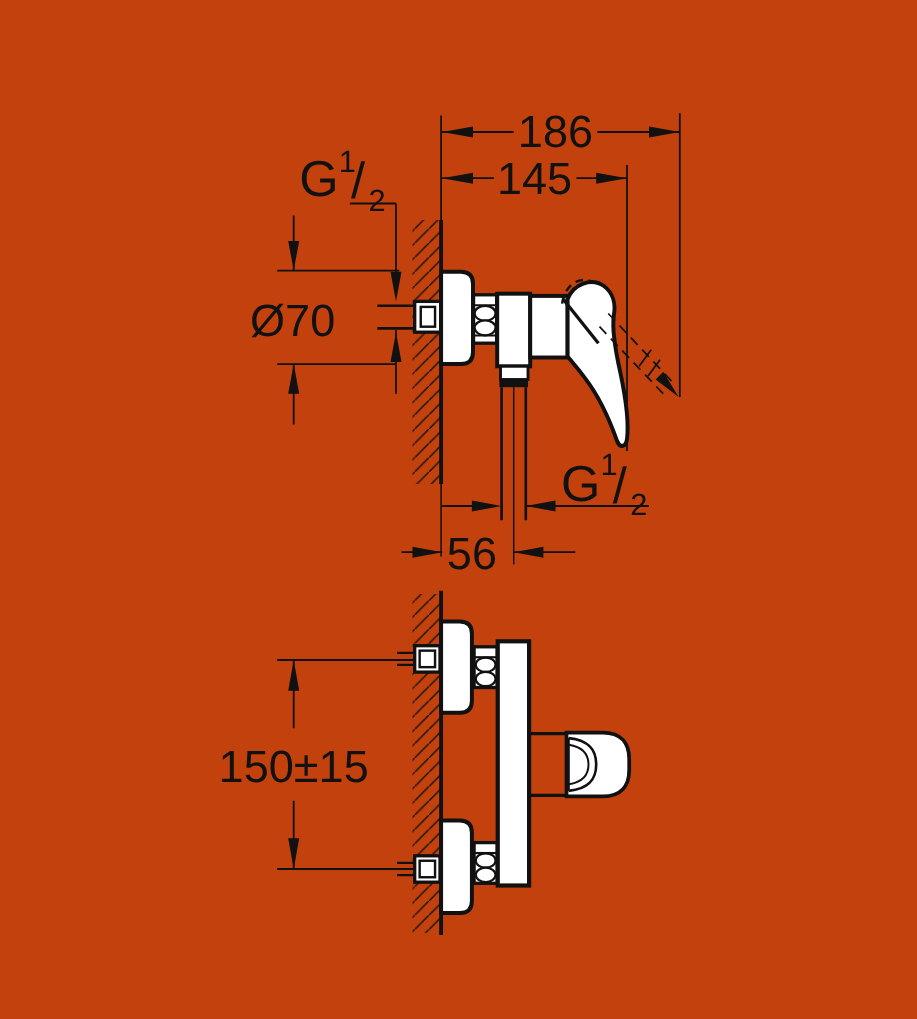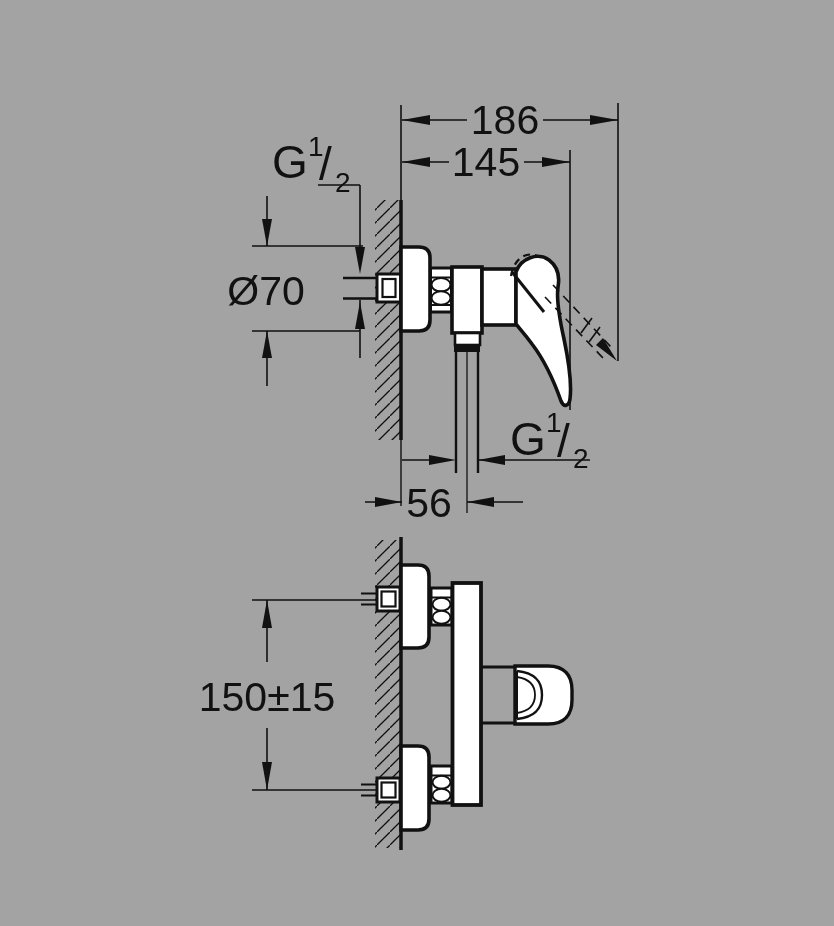--- a/index.html
+++ b/index.html
@@ -1,16 +1,16 @@
 <!DOCTYPE html>
 <html><head>
 <meta charset="utf-8">
 <style>
   html,body{margin:0;padding:0;background:#ffffff;}
-  .canvas{width:834px;height:926px;background:#a3a3a3;position:relative;overflow:hidden;}
+  .canvas{width:834px;height:926px;background:#c2410c;position:relative;overflow:hidden;}
   svg{display:block;}
   text{font-family:"Liberation Sans","DejaVu Sans",sans-serif;fill:#111;}
   .dimtxt{font-size:41px;}
   .gbig{font-size:46px;}
   .gsmall{font-size:28px;}
 </style>
 </head>
 <body>
 
 <div class="canvas">

